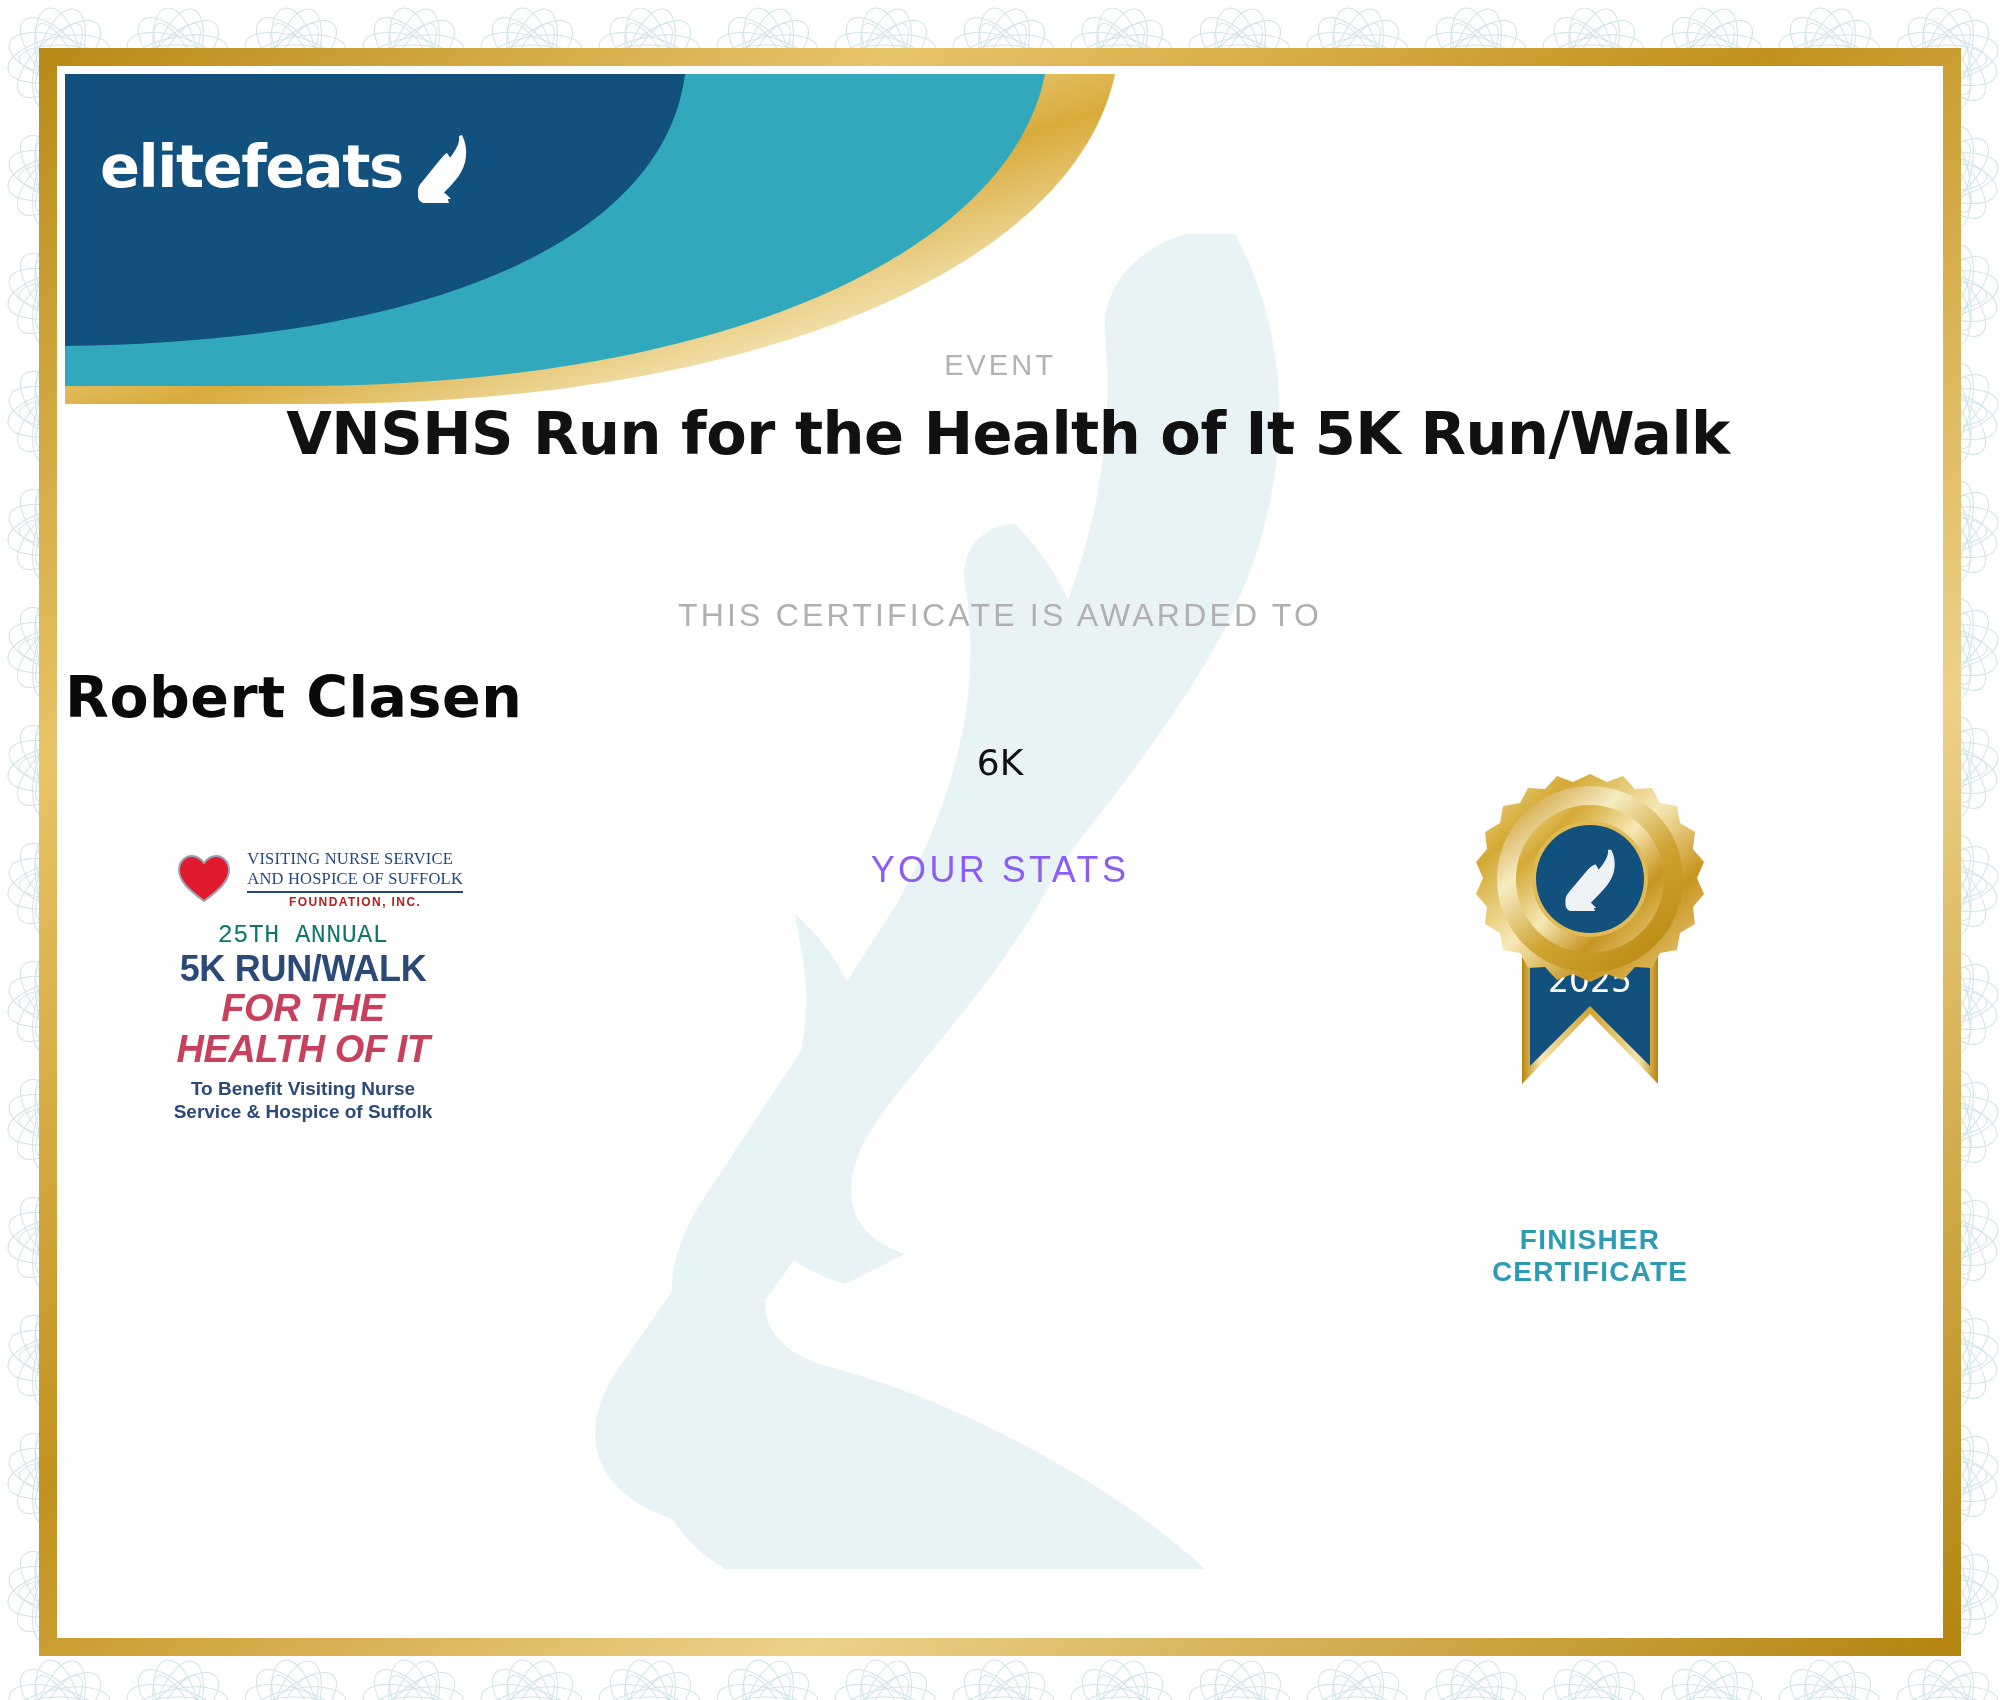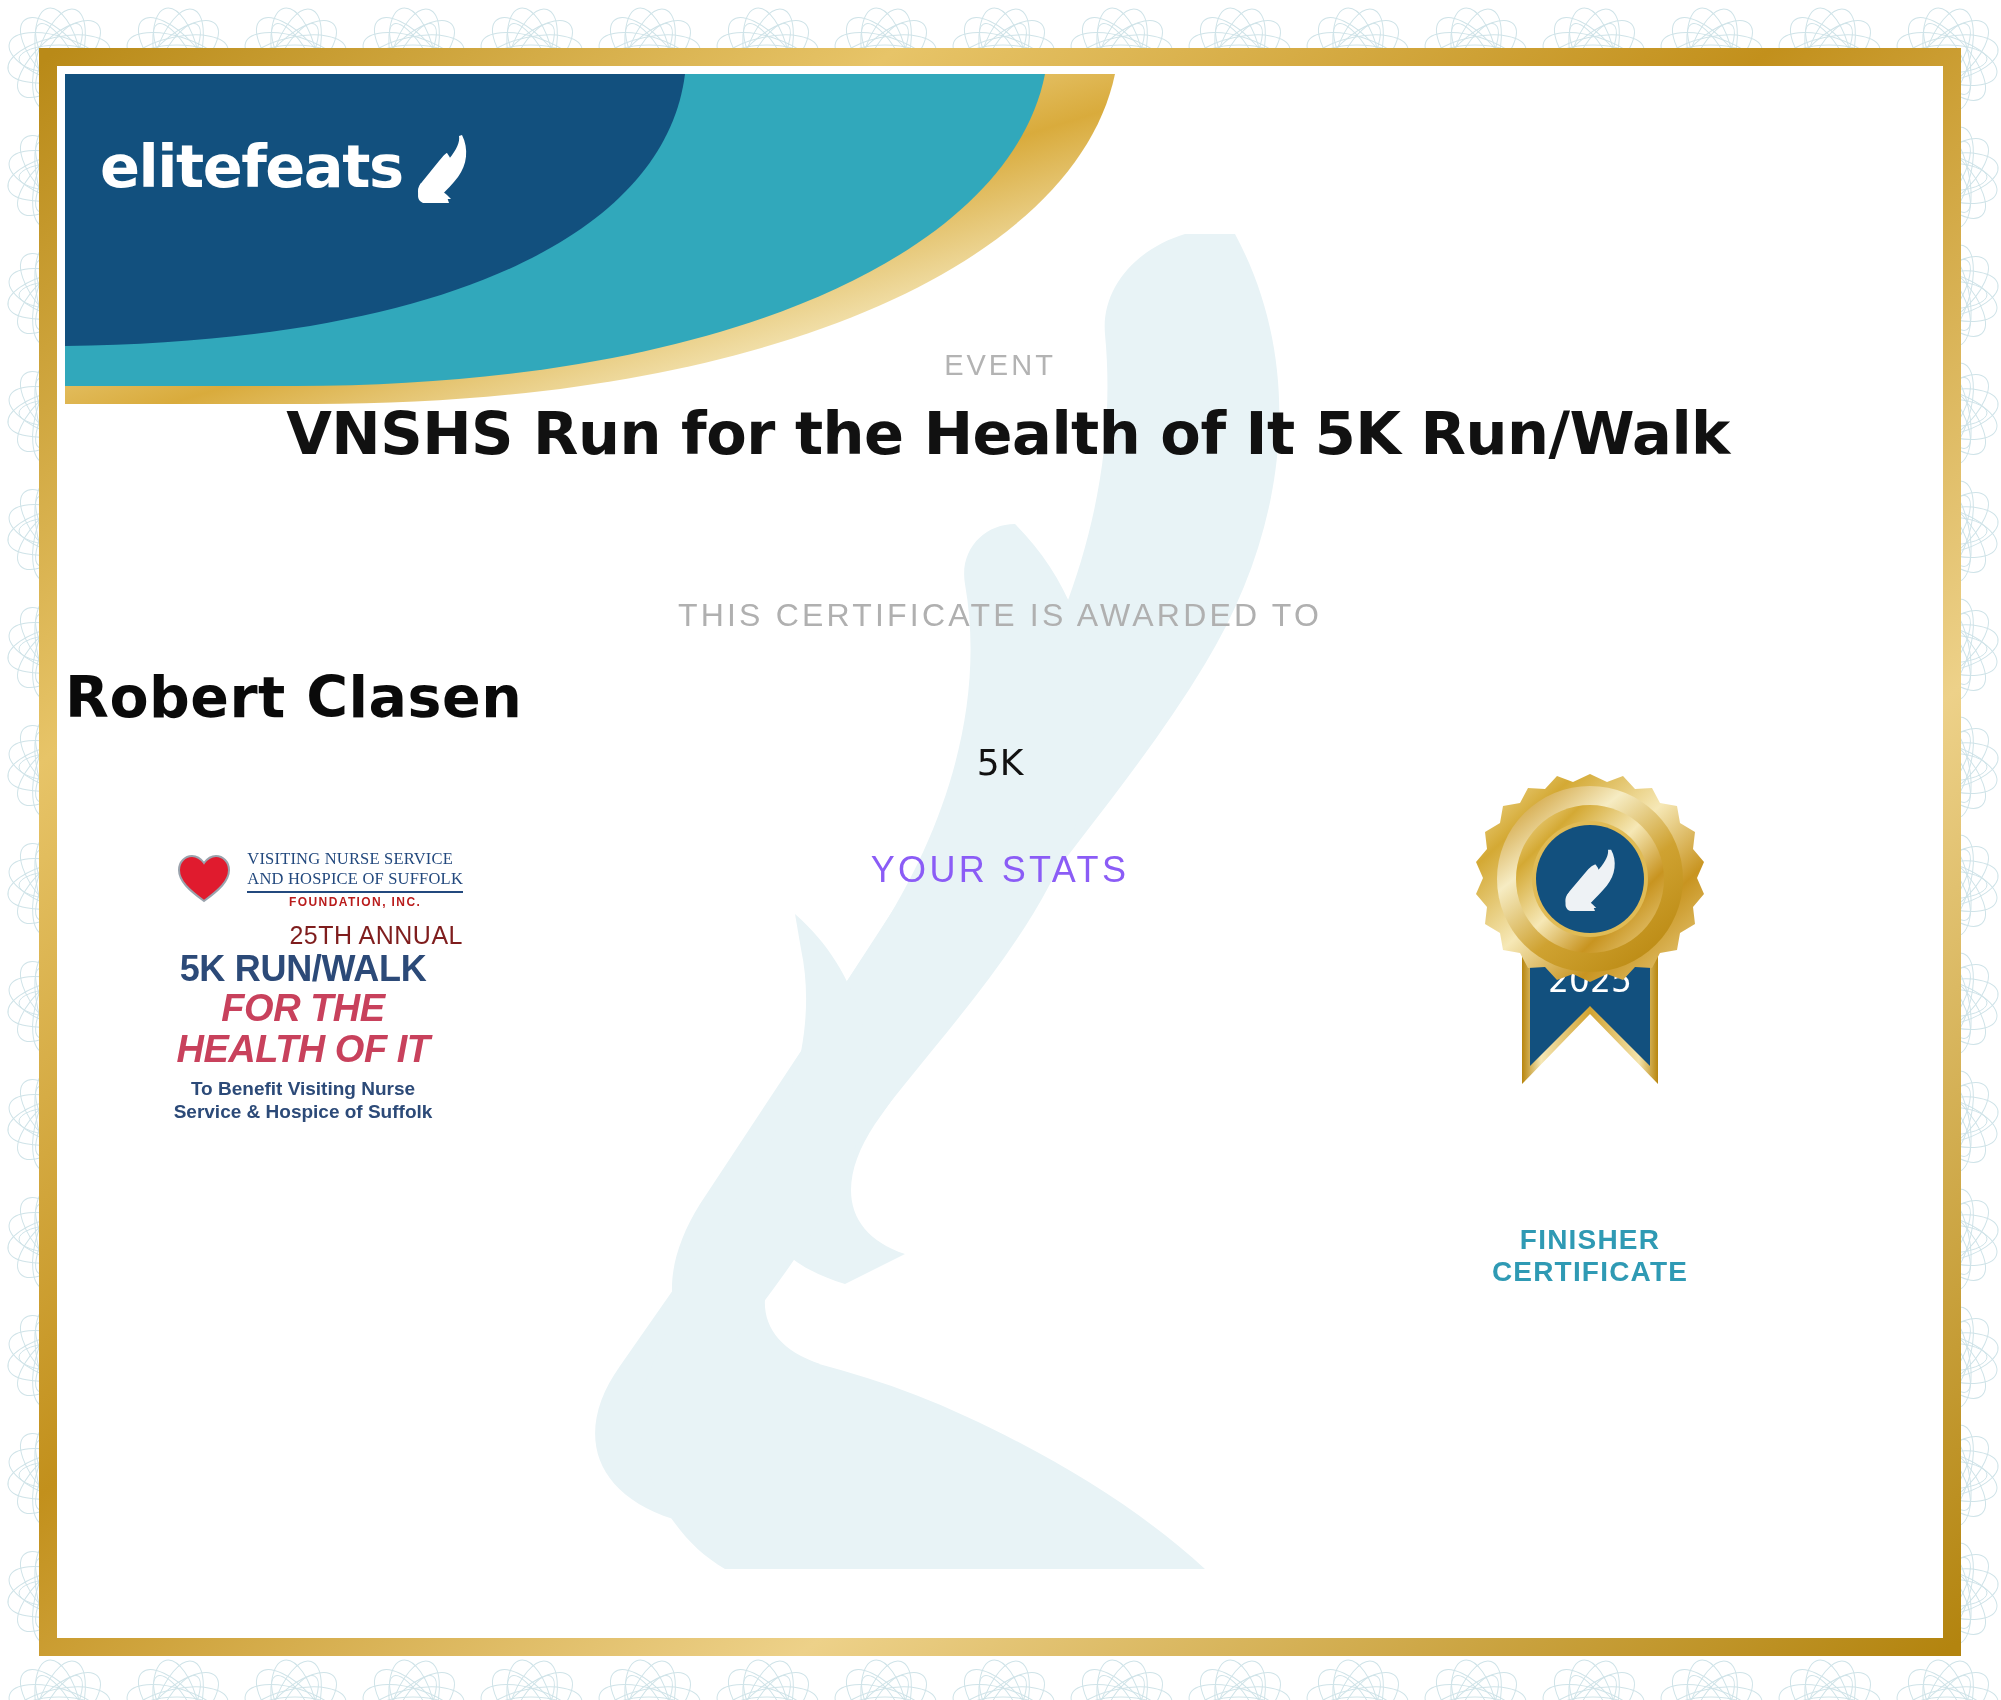--- a/index.html
+++ b/index.html
@@ -221,27 +221,26 @@
   }
   .vns-l3 {
     font-family: Liberation Sans, sans-serif;
     font-weight: 700;
     font-size: 12px;
     letter-spacing: 1.4px;
     color: #b91c1c;
     text-align: center;
   }
   .sp-25th {
-    font-family: Liberation Sans, sans-serif;
+    font-family: Liberation Mono, monospace;
     font-weight: 400;
     font-size: 25px;
     letter-spacing: 0.5px;
-    color: #7f1d1d;
+    color: #0f766e;
     margin-top: 12px;
-    text-align: right;
   }
   .sp-5k {
     font-family: "Liberation Sans", sans-serif;
     font-weight: 700;
     font-size: 36px;
     letter-spacing: -0.3px;
     color: #2c4a78;
     line-height: 1.05;
   }
   .sp-for, .sp-health {
@@ -361,21 +360,21 @@
       </svg>
     </div>
 
     <div class="content">
 
       <div id="event-label" class="label-small">EVENT</div>
       <div id="event-title">VNSHS Run for the Health of It 5K Run/Walk</div>
 
       <div id="awarded-label" class="label-small">THIS CERTIFICATE IS AWARDED TO</div>
       <div id="recipient-name">Robert Clasen</div>
-      <div id="recipient-sub">5K</div>
+      <div id="recipient-sub">6K</div>
 
       <div id="stats-label" class="label-small">YOUR STATS</div>
 
 
       <div id="sponsor">
         <div id="sponsor-top">
           <svg width="54" height="50" viewBox="0 0 54 50" aria-hidden="true">
             <path d="M27 47 C12 36 2 27 2 16 C2 8 8 2 15 2 C20 2 24 5 27 9 C30 5 34 2 39 2 C46 2 52 8 52 16 C52 27 42 36 27 47 Z" fill="#e01b2e" stroke="#9aa3ad" stroke-width="2"></path>
           </svg>
           <div id="vns-lines">

